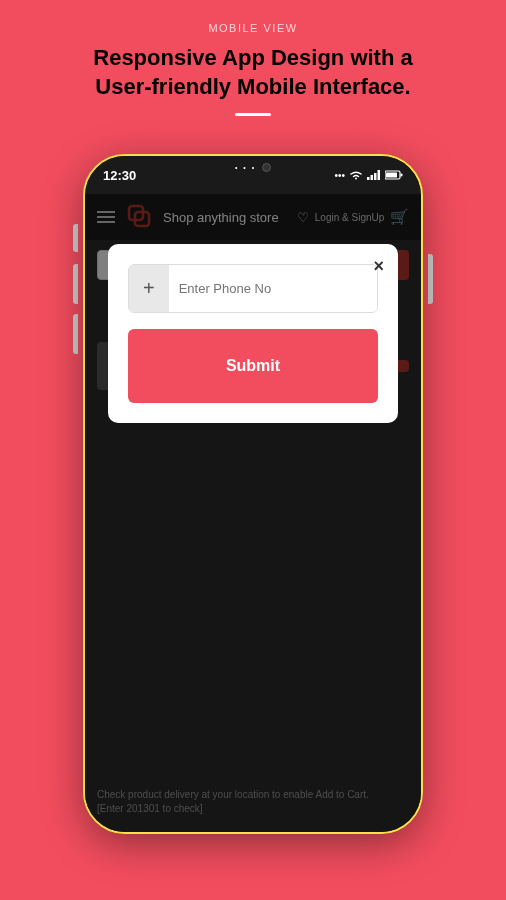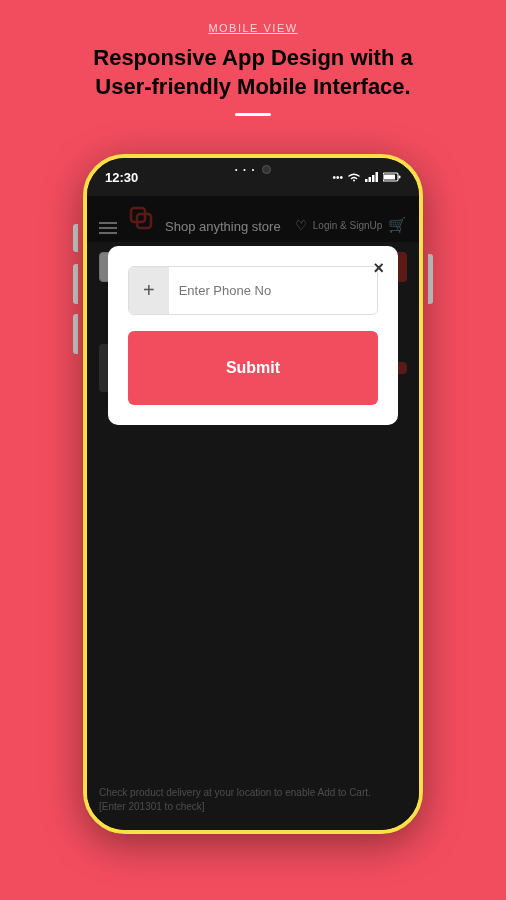--- a/index.html
+++ b/index.html
@@ -17,21 +17,21 @@
 
     
     .phone-frame {
       margin-top: 20px;
       width: 340px;
       height: 680px;
       background: #1a1a1a;
       border-radius: 42px;
       position: relative;
       box-shadow: 0 10px 40px rgba(0,0,0,0.4);
-      border: 4px solid #fde047;
+      border: 2px solid #fde047;
       overflow: hidden;
     }
 
     
     .phone-status-bar {
       background: #1a1a1a;
       height: 38px;
       display: flex;
       align-items: center;
       justify-content: space-between;
@@ -88,21 +88,21 @@
       background: #2a2a2a;
       height: calc(100% - 38px);
       overflow: hidden;
       position: relative;
     }
 
     
     .app-navbar {
       background: #1a1a1a;
       display: flex;
-      align-items: flex-end;
+      align-items: center;
       padding: 8px 12px;
       gap: 8px;
     }
 
     .hamburger-icon {
       display: flex;
       flex-direction: column;
       gap: 3px;
       cursor: pointer;
     }
@@ -356,21 +356,21 @@
       width: 5px;
       height: 40px;
       background: #d0d0d0;
       border-radius: 3px 0 0 3px;
     }
   </style>
 </head>
 <body>
 
 <div style="text-align:center; margin-top: 22px;">
-  <div style="color: rgba(255,255,255,0.75); font-size: 11px; letter-spacing: 1.5px; text-decoration: underline;">MOBILE VIEW</div>
+  <div style="color: rgba(255,255,255,0.75); font-size: 11px; letter-spacing: 1.5px;">MOBILE VIEW</div>
 </div>
 
 <div style="margin-top:10px; text-align:center; color:#000000; font-size:22px; font-weight:700; line-height:1.3; max-width:360px; padding:0 20px;">Responsive App Design with a User-friendly Mobile Interface.</div>
 
 <div style="margin-top:12px; width:36px; height:3px; background:#fff; border-radius:2px;"></div>
 
 <div style="position: relative; margin-top: 18px;">
 
   <div class="phone-side-right"></div>
   <div class="phone-side-left-top"></div>

